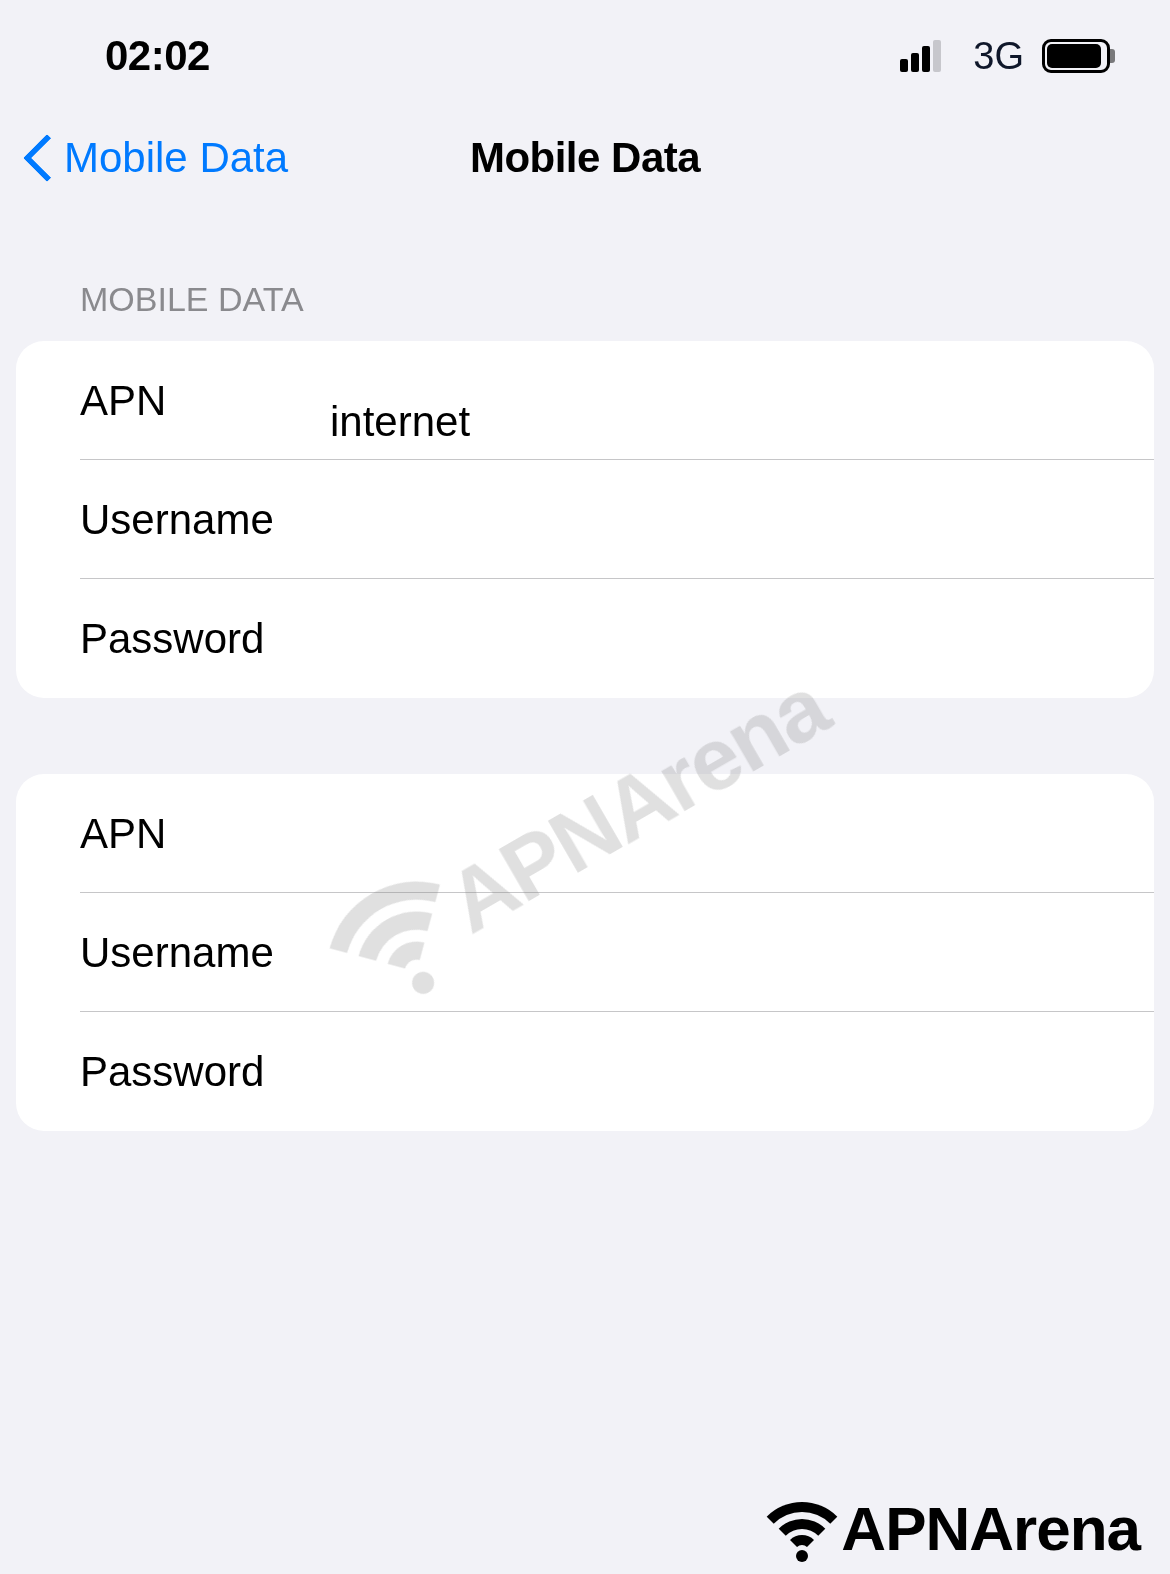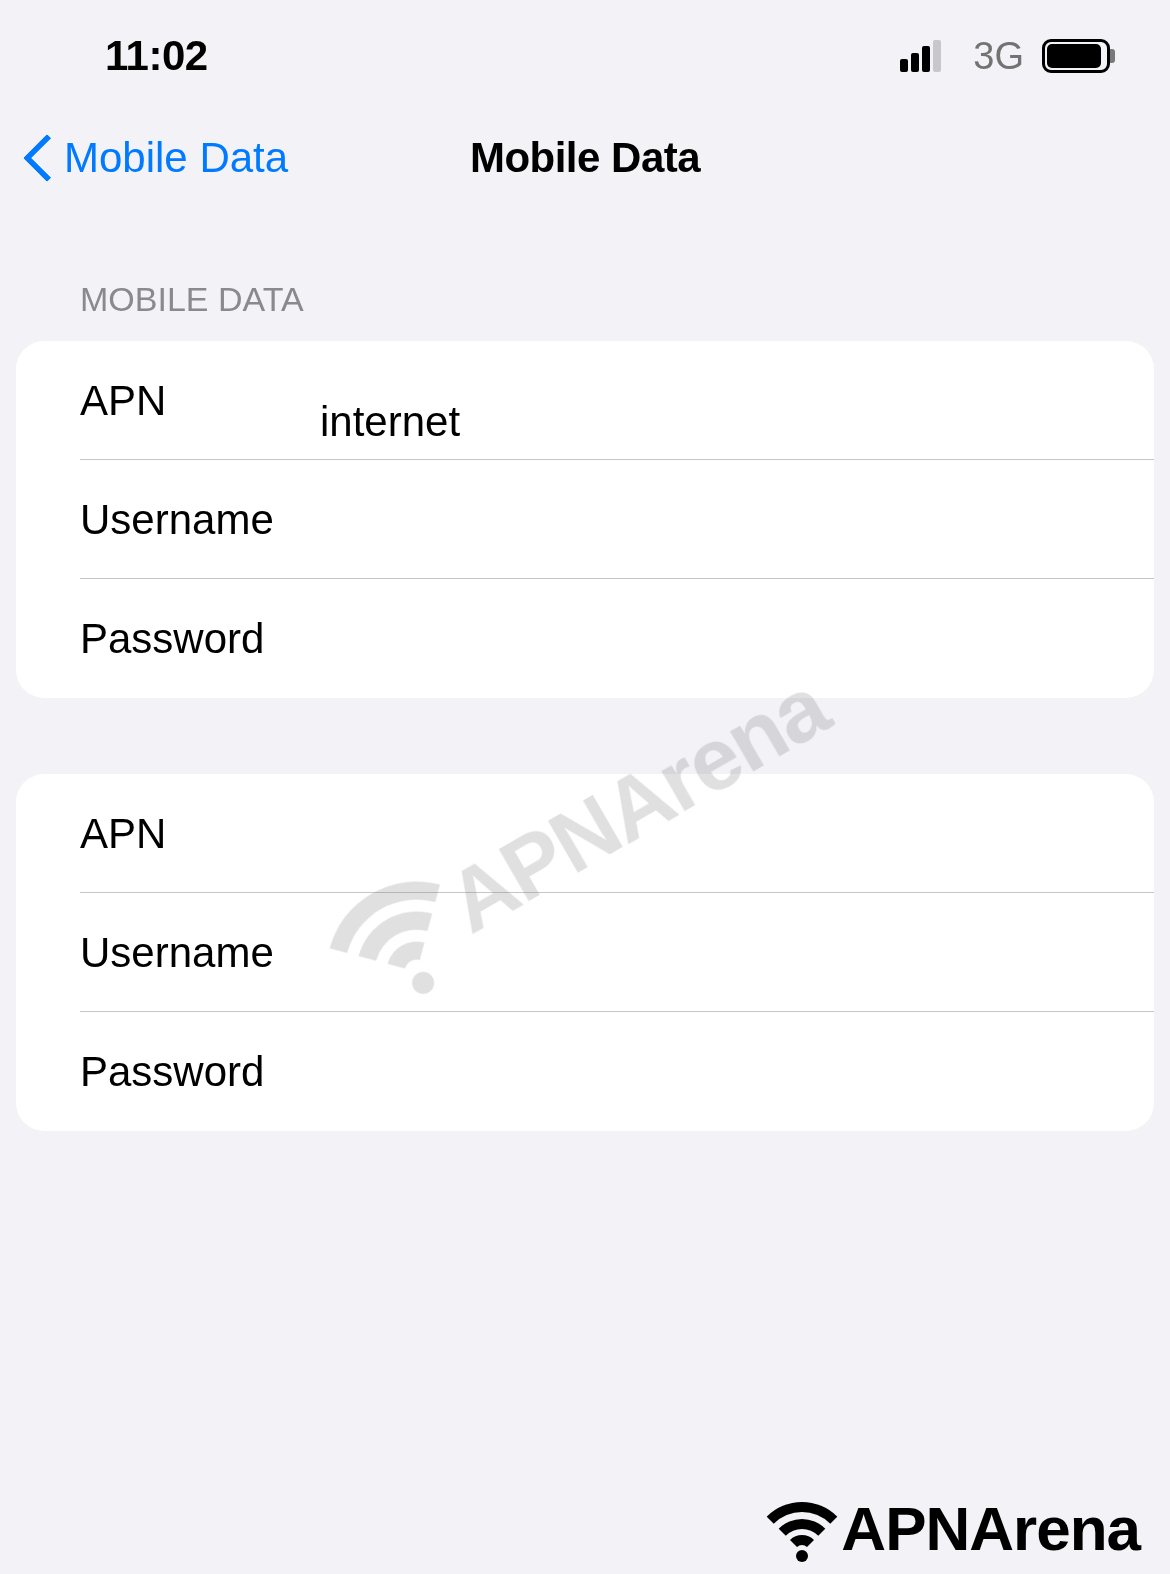--- a/index.html
+++ b/index.html
@@ -45,21 +45,21 @@
       background: #000;
       border-radius: 2px;
     }
     .signal-bar.b1 { height: 13px; }
     .signal-bar.b2 { height: 19px; }
     .signal-bar.b3 { height: 26px; }
     .signal-bar.b4 { height: 32px; background: #c7c7cc; }
     .network-label {
       font-size: 38px;
       font-weight: 400;
-      color: #737373;
+      color: #0f172a;
       margin-left: 20px;
     }
     .battery-icon {
       position: relative;
       width: 68px;
       height: 34px;
       border: 3px solid #000;
       border-radius: 9px;
       margin-left: 6px;
     }
@@ -144,20 +144,21 @@
       background: #fff;
       border-radius: 28px;
       overflow: hidden;
     }
     .settings-row {
       display: flex;
       align-items: center;
       padding: 0 64px;
       height: 119px;
       position: relative;
+      gap: 10px;
     }
     .settings-row:not(:last-child)::after {
       content: "";
       position: absolute;
       bottom: 0;
       left: 64px;
       right: 0;
       height: 1px;
       background: #c6c6c8;
     }
@@ -260,21 +261,21 @@
       background: #000;
       border-radius: 50%;
       left: 27px;
       top: 50px;
     }
   </style>
 </head>
 <body>
 
 <div class="status-bar">
-  <div class="status-time">11:02</div>
+  <div class="status-time">02:02</div>
   <div class="status-right">
     <div class="signal-icon">
       <div class="signal-bar b1"></div>
       <div class="signal-bar b2"></div>
       <div class="signal-bar b3"></div>
       <div class="signal-bar b4"></div>
     </div>
     <div class="network-label">3G</div>
     <div class="battery-icon">
       <div class="battery-fill"></div>

